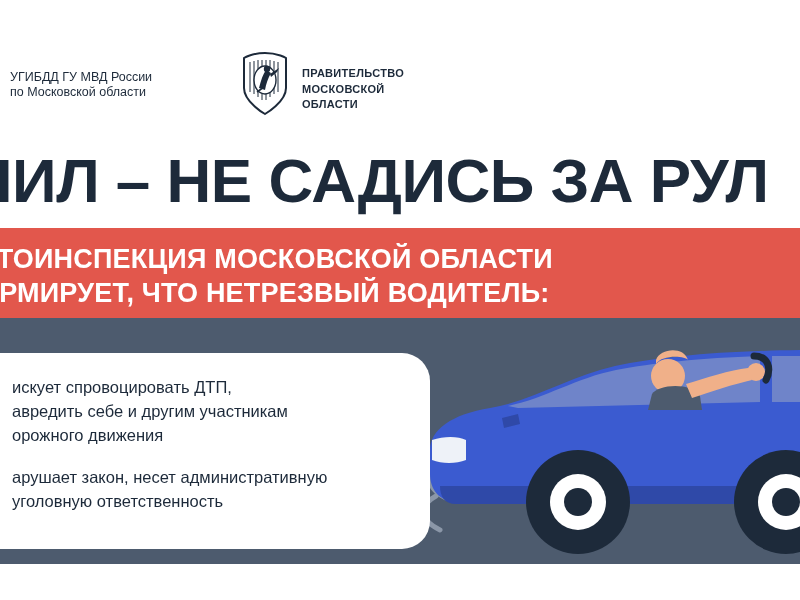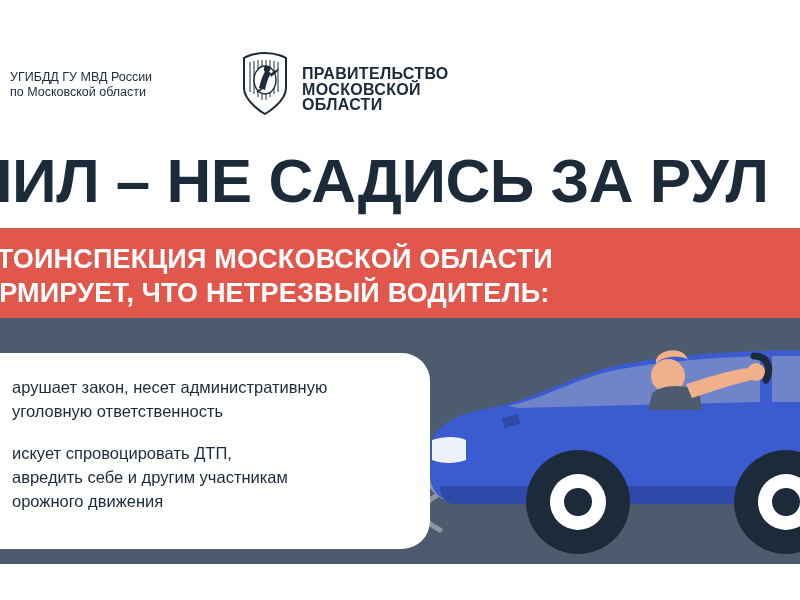--- a/index.html
+++ b/index.html
@@ -47,21 +47,21 @@
   }
   .gov-emblem {
     width: 50px;
     height: 64px;
     position: relative;
     flex: 0 0 auto;
   }
   .gov-text {
     margin-left: 12px;
     margin-top: 14px;
-    font-size: 16px;
+    font-size: 11px;
     line-height: 15.5px;
     color: #1d2a3a;
     font-weight: 700;
     letter-spacing: 0.3px;
     white-space: pre-line;
   }
 
   
   .headline-band {
     position: absolute;
@@ -243,21 +243,21 @@
       <circle cx="178" cy="212" r="28" fill="#ffffff"></circle>
       <circle cx="178" cy="212" r="14" fill="#1d2a3a"></circle>
       <circle cx="386" cy="212" r="52" fill="#1d2a3a"></circle>
       <circle cx="386" cy="212" r="28" fill="#ffffff"></circle>
       <circle cx="386" cy="212" r="14" fill="#1d2a3a"></circle>
     </svg>
   </div>
 
   <div class="bubble">
     <div class="bubble-inner">
-      <div class="bullet">арушает закон, несет административную
-уголовную ответственность</div>
       <div class="bullet">искует спровоцировать ДТП,
 авредить себе и другим участникам
 орожного движения</div>
+      <div class="bullet">арушает закон, несет административную
+уголовную ответственность</div>
     </div>
   </div>
 
 </div>
 
 </body></html>

